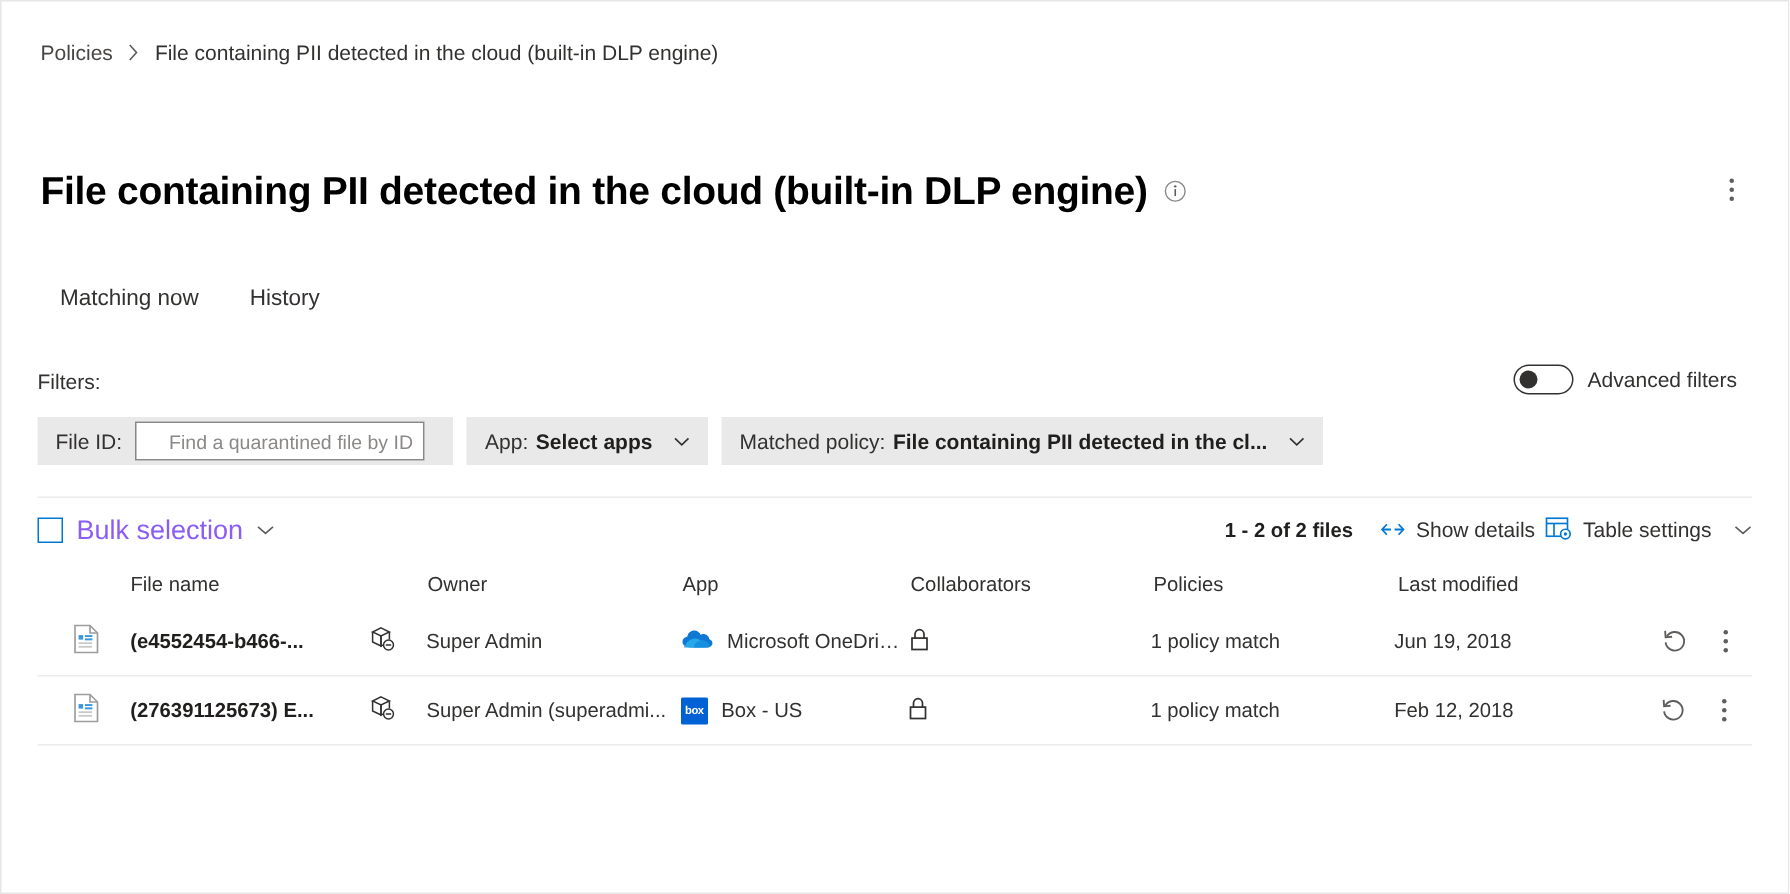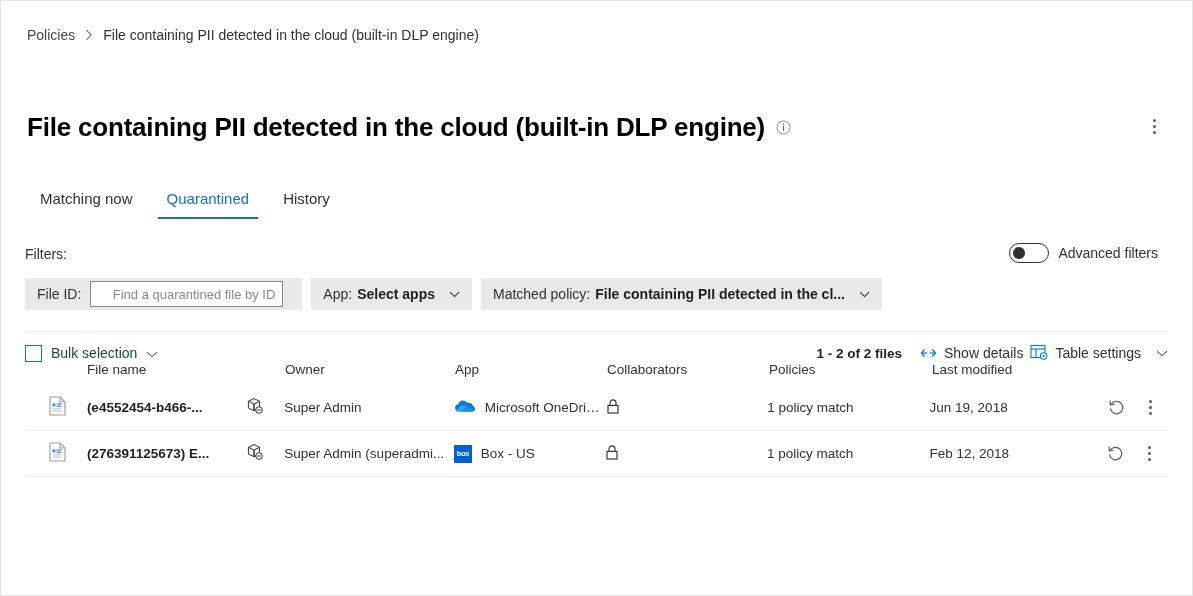--- a/index.html
+++ b/index.html
@@ -236,22 +236,22 @@
     cursor: pointer;
   }
   .checkbox {
     width: 17px;
     height: 17px;
     border: 1px solid #0078d4;
     background: #fff;
     box-sizing: border-box;
   }
   .bulk-label {
-    font-size: 14px;
-    color: #14532d;
+    font-size: 18px;
+    color: #8b5cf6;
     line-height: 20px;
   }
   .toolbar-right {
     display: flex;
     align-items: center;
   }
   .count {
     font-size: 13.5px;
     font-weight: bold;
     color: #201f1e;
@@ -267,21 +267,21 @@
     margin-left: 7px;
   }
   .tool-btn .lbl { line-height: 20px; }
   .tool-caret { margin-left: 8px; display: inline-flex; align-items: center; }
 
   
   .table {
     position: absolute;
     left: 24px;
     right: 24px;
-    top: 352px;
+    top: 372px;
   }
   .thead {
     display: flex;
     align-items: center;
     height: 32px;
     font-size: 13.5px;
     color: #323130;
   }
   .row {
     display: flex;
@@ -368,21 +368,20 @@
     </span>
     <span class="more-title">
       <i></i>
         <i></i>
         <i></i>
     </span>
   </div>
 
   <div class="tabs">
     <div class="tab">Matching now</div>
-    <div class="tab selected">Quarantined</div>
     <div class="tab">History</div>
   </div>
 
   <div class="filters-label">Filters:</div>
 
   <div class="adv-filters">
     <div class="toggle">
       <div class="knob"></div>
     </div>
     <div class="adv-label">Advanced filters</div>

